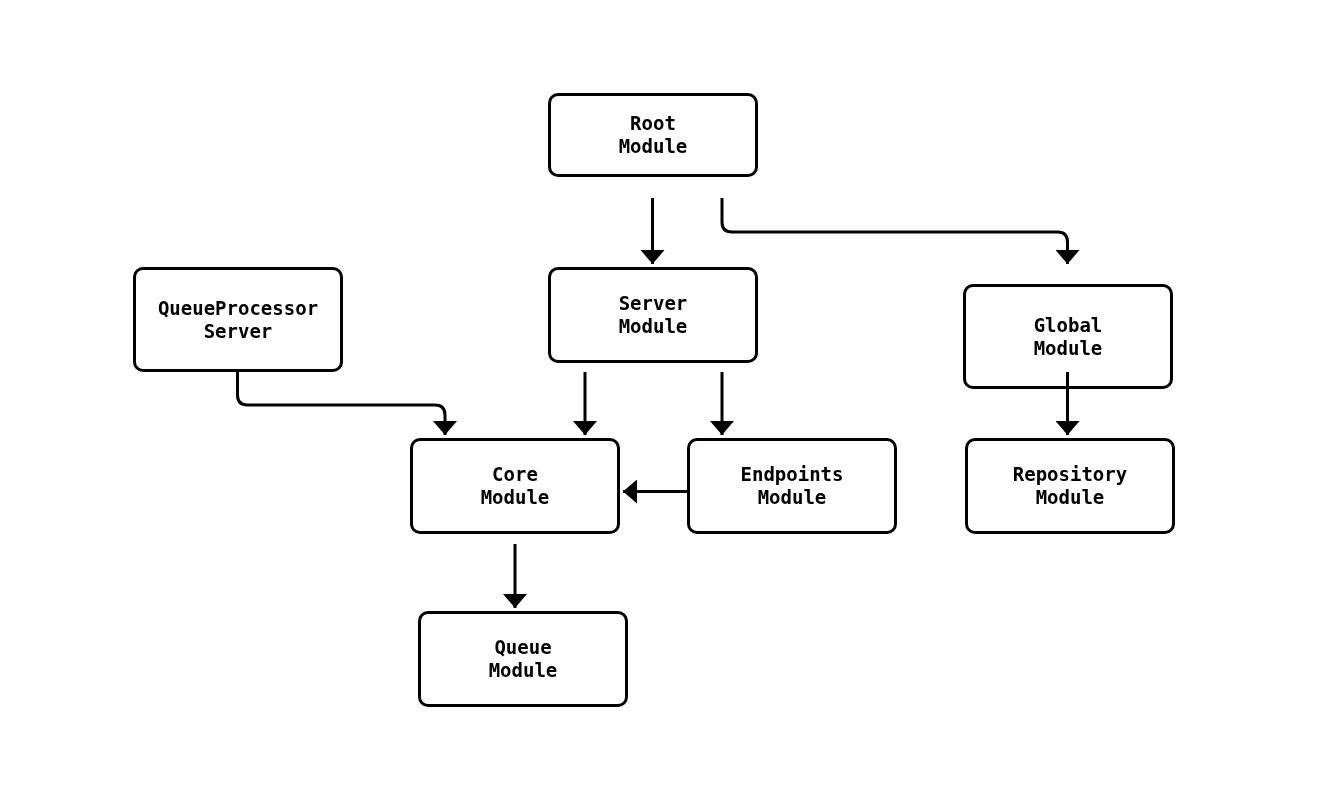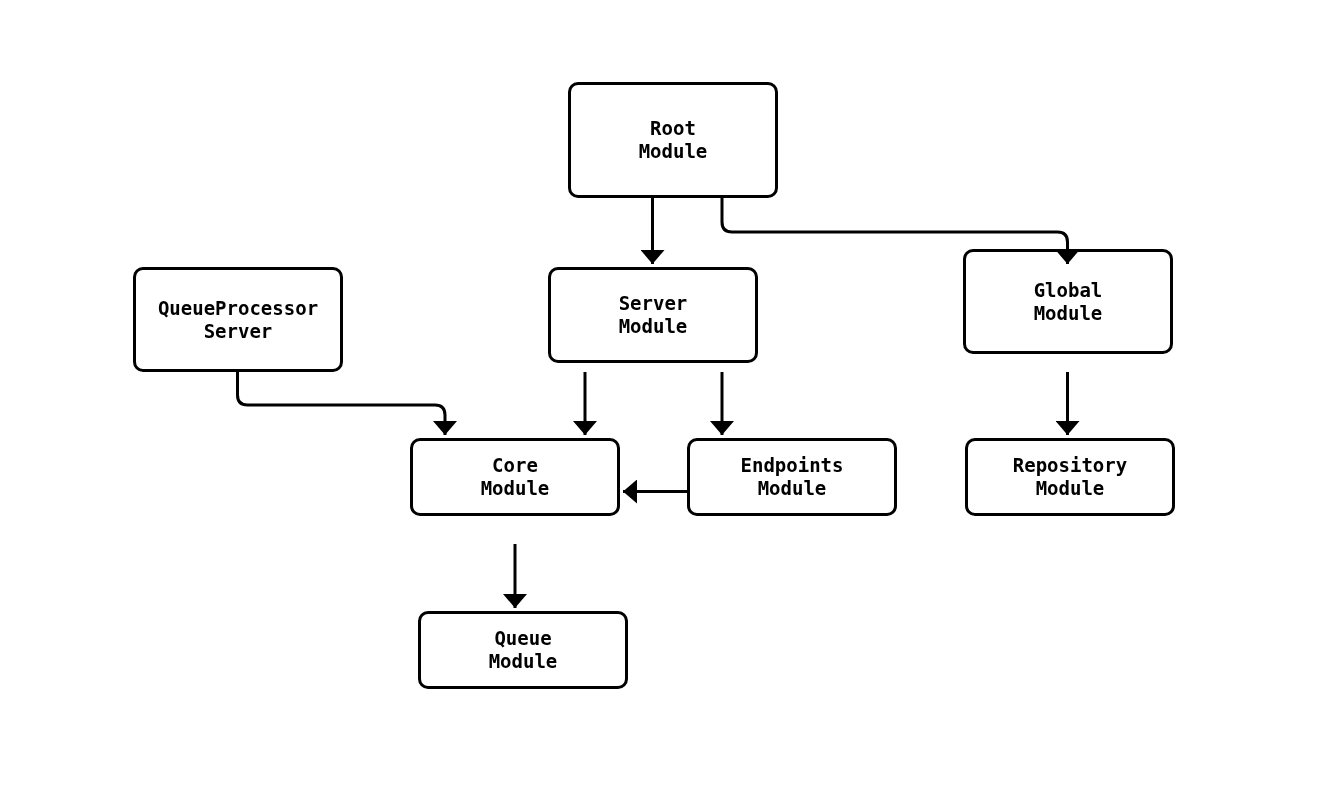--- a/index.html
+++ b/index.html
@@ -25,40 +25,40 @@
     z-index: 2;
   }
   .edges-layer path.edge {
     fill: none;
     stroke: #000000;
     stroke-width: 3;
   }
   .node {
     position: absolute;
     width: 210px;
-    height: 78px;
+    height: 96px;
     box-sizing: border-box;
     background: #ffffff;
     border: 3px solid #000000;
     border-radius: 10px;
     display: flex;
     align-items: center;
     justify-content: center;
     text-align: center;
     font-weight: bold;
     font-size: 19px;
     line-height: 23px;
     color: #000000;
     white-space: pre-line;
     z-index: 1;
   }
-  .node-root          { left: 548px; top:  82px; height: 116px; margin-left: 20px; }
+  .node-root          { left: 548px; top:  93px; height: 84px; }
   .node-queueprocessor{ left: 133px; top: 267px; height: 105px; }
   .node-server        { left: 548px; top: 267px; height: 96px; }
-  .node-global        { left: 963px; top: 249px; height: 105px; }
+  .node-global        { left: 963px; top: 284px; height: 105px; }
   .node-core          { left: 410px; top: 438px; }
   .node-endpoints     { left: 687px; top: 438px; }
   .node-repository    { left: 965px; top: 438px; }
   .node-queue         { left: 418px; top: 611px; }
 </style>
 </head>
 <body>
 
 <div class="canvas">
 

